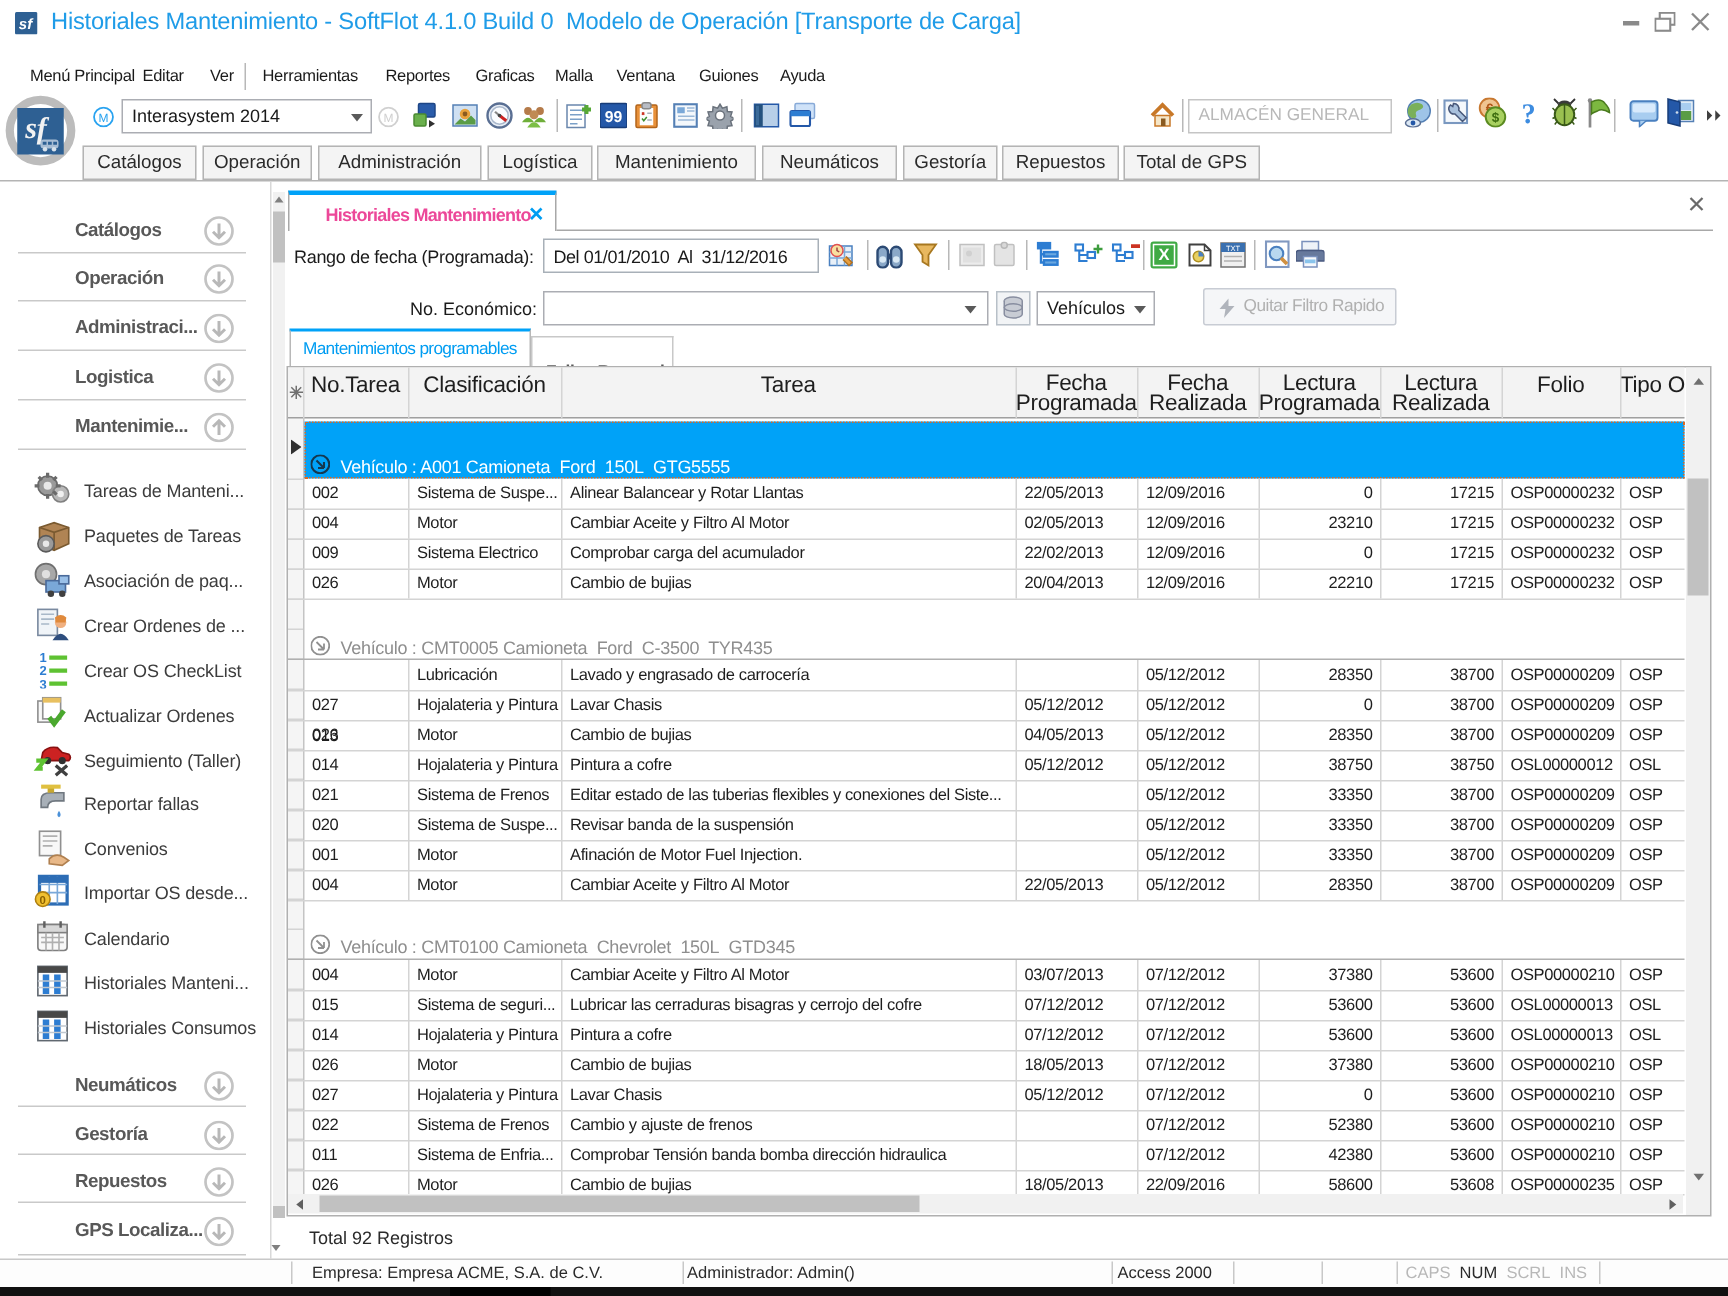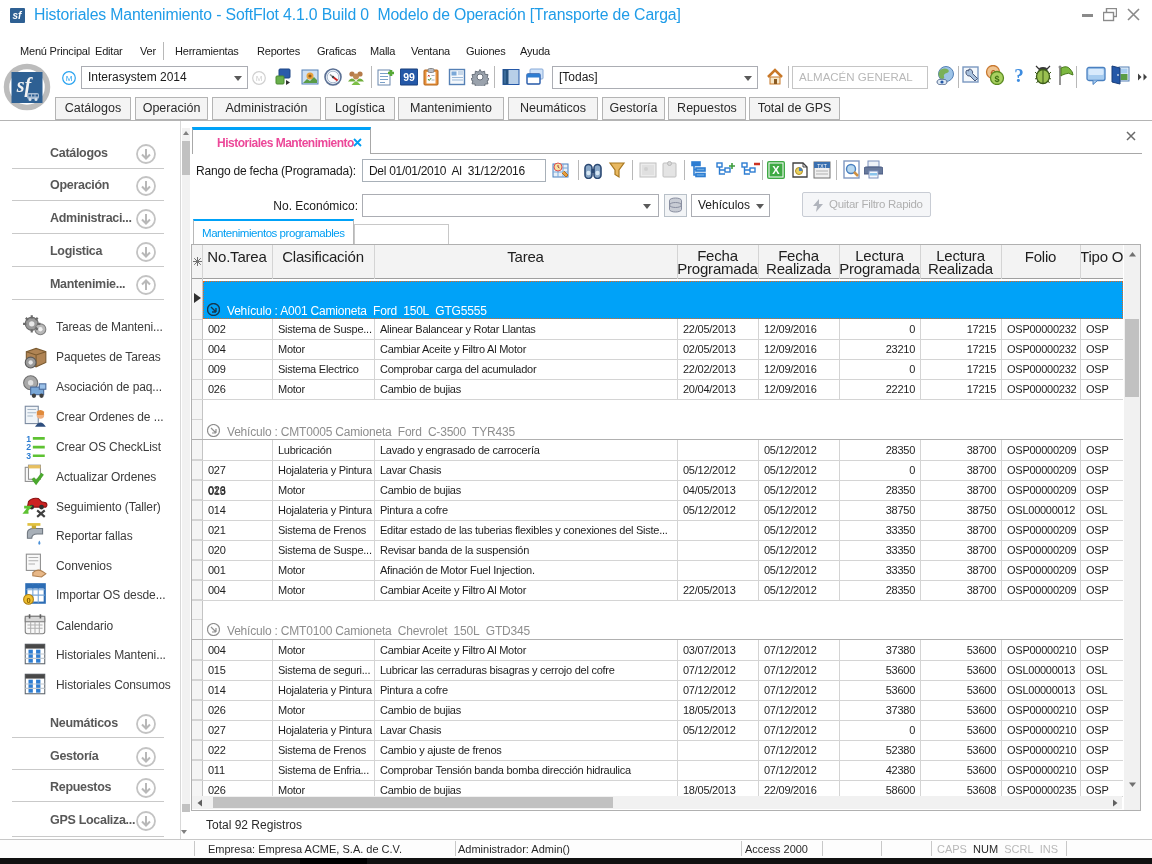--- a/index.html
+++ b/index.html
@@ -131,24 +131,20 @@
 <svg class="abs" style="left:502px;top:68px" width="18" height="18" viewBox="0 0 18 18">
       <rect x="1" y="1.5" width="16" height="15" fill="#b8cfe8" stroke="#2458a8"></rect>
       <rect x="1" y="1.5" width="5.5" height="15" fill="#24517e"></rect>
       <rect x="2" y="2.5" width="2" height="13" fill="#3a6a9a"></rect>
     </svg>
 <svg class="abs" style="left:526px;top:68px" width="18" height="18" viewBox="0 0 18 18">
       <rect x="4" y="1" width="13" height="10" rx="1" fill="#cfe2f8" stroke="#88aad8"></rect>
       <rect x="1" y="6" width="13" height="10" rx="1" fill="#fff" stroke="#2458a8" stroke-width="1.4"></rect>
       <rect x="1" y="6" width="13" height="3.5" fill="#2d7dd2"></rect>
     </svg>
-<div class="abs combo" style="left:552px;top:66px;width:206px;height:23px;">
-      <span style="position:absolute;left:6px;top:3px;">[Todas]</span>
-      <span class="arr"></span>
-    </div>
 <svg class="abs" style="left:766px;top:68px" width="18" height="18" viewBox="0 0 18 18">
       <path d="M2 9 L9 2 L16 9" fill="none" stroke="#c87828" stroke-width="2.5"></path>
       <rect x="4" y="9" width="10" height="7" fill="#f5e6c8" stroke="#c87828"></rect>
       <rect x="8" y="11" width="3" height="5" fill="#8a5a20"></rect>
     </svg>
 <div class="abs vline" style="left:788px;top:66px;height:22px;"></div>
 <div class="abs" style="left:792px;top:66px;width:136px;height:23px;border:1px solid #c5c5c5;">
       <span style="position:absolute;left:6px;top:4px;font-size:11.5px;color:#b8b8b8;">ALMACÉN GENERAL</span>
     </div>
 <svg class="abs" style="left:936px;top:66px" width="19" height="19" viewBox="0 0 19 19">

